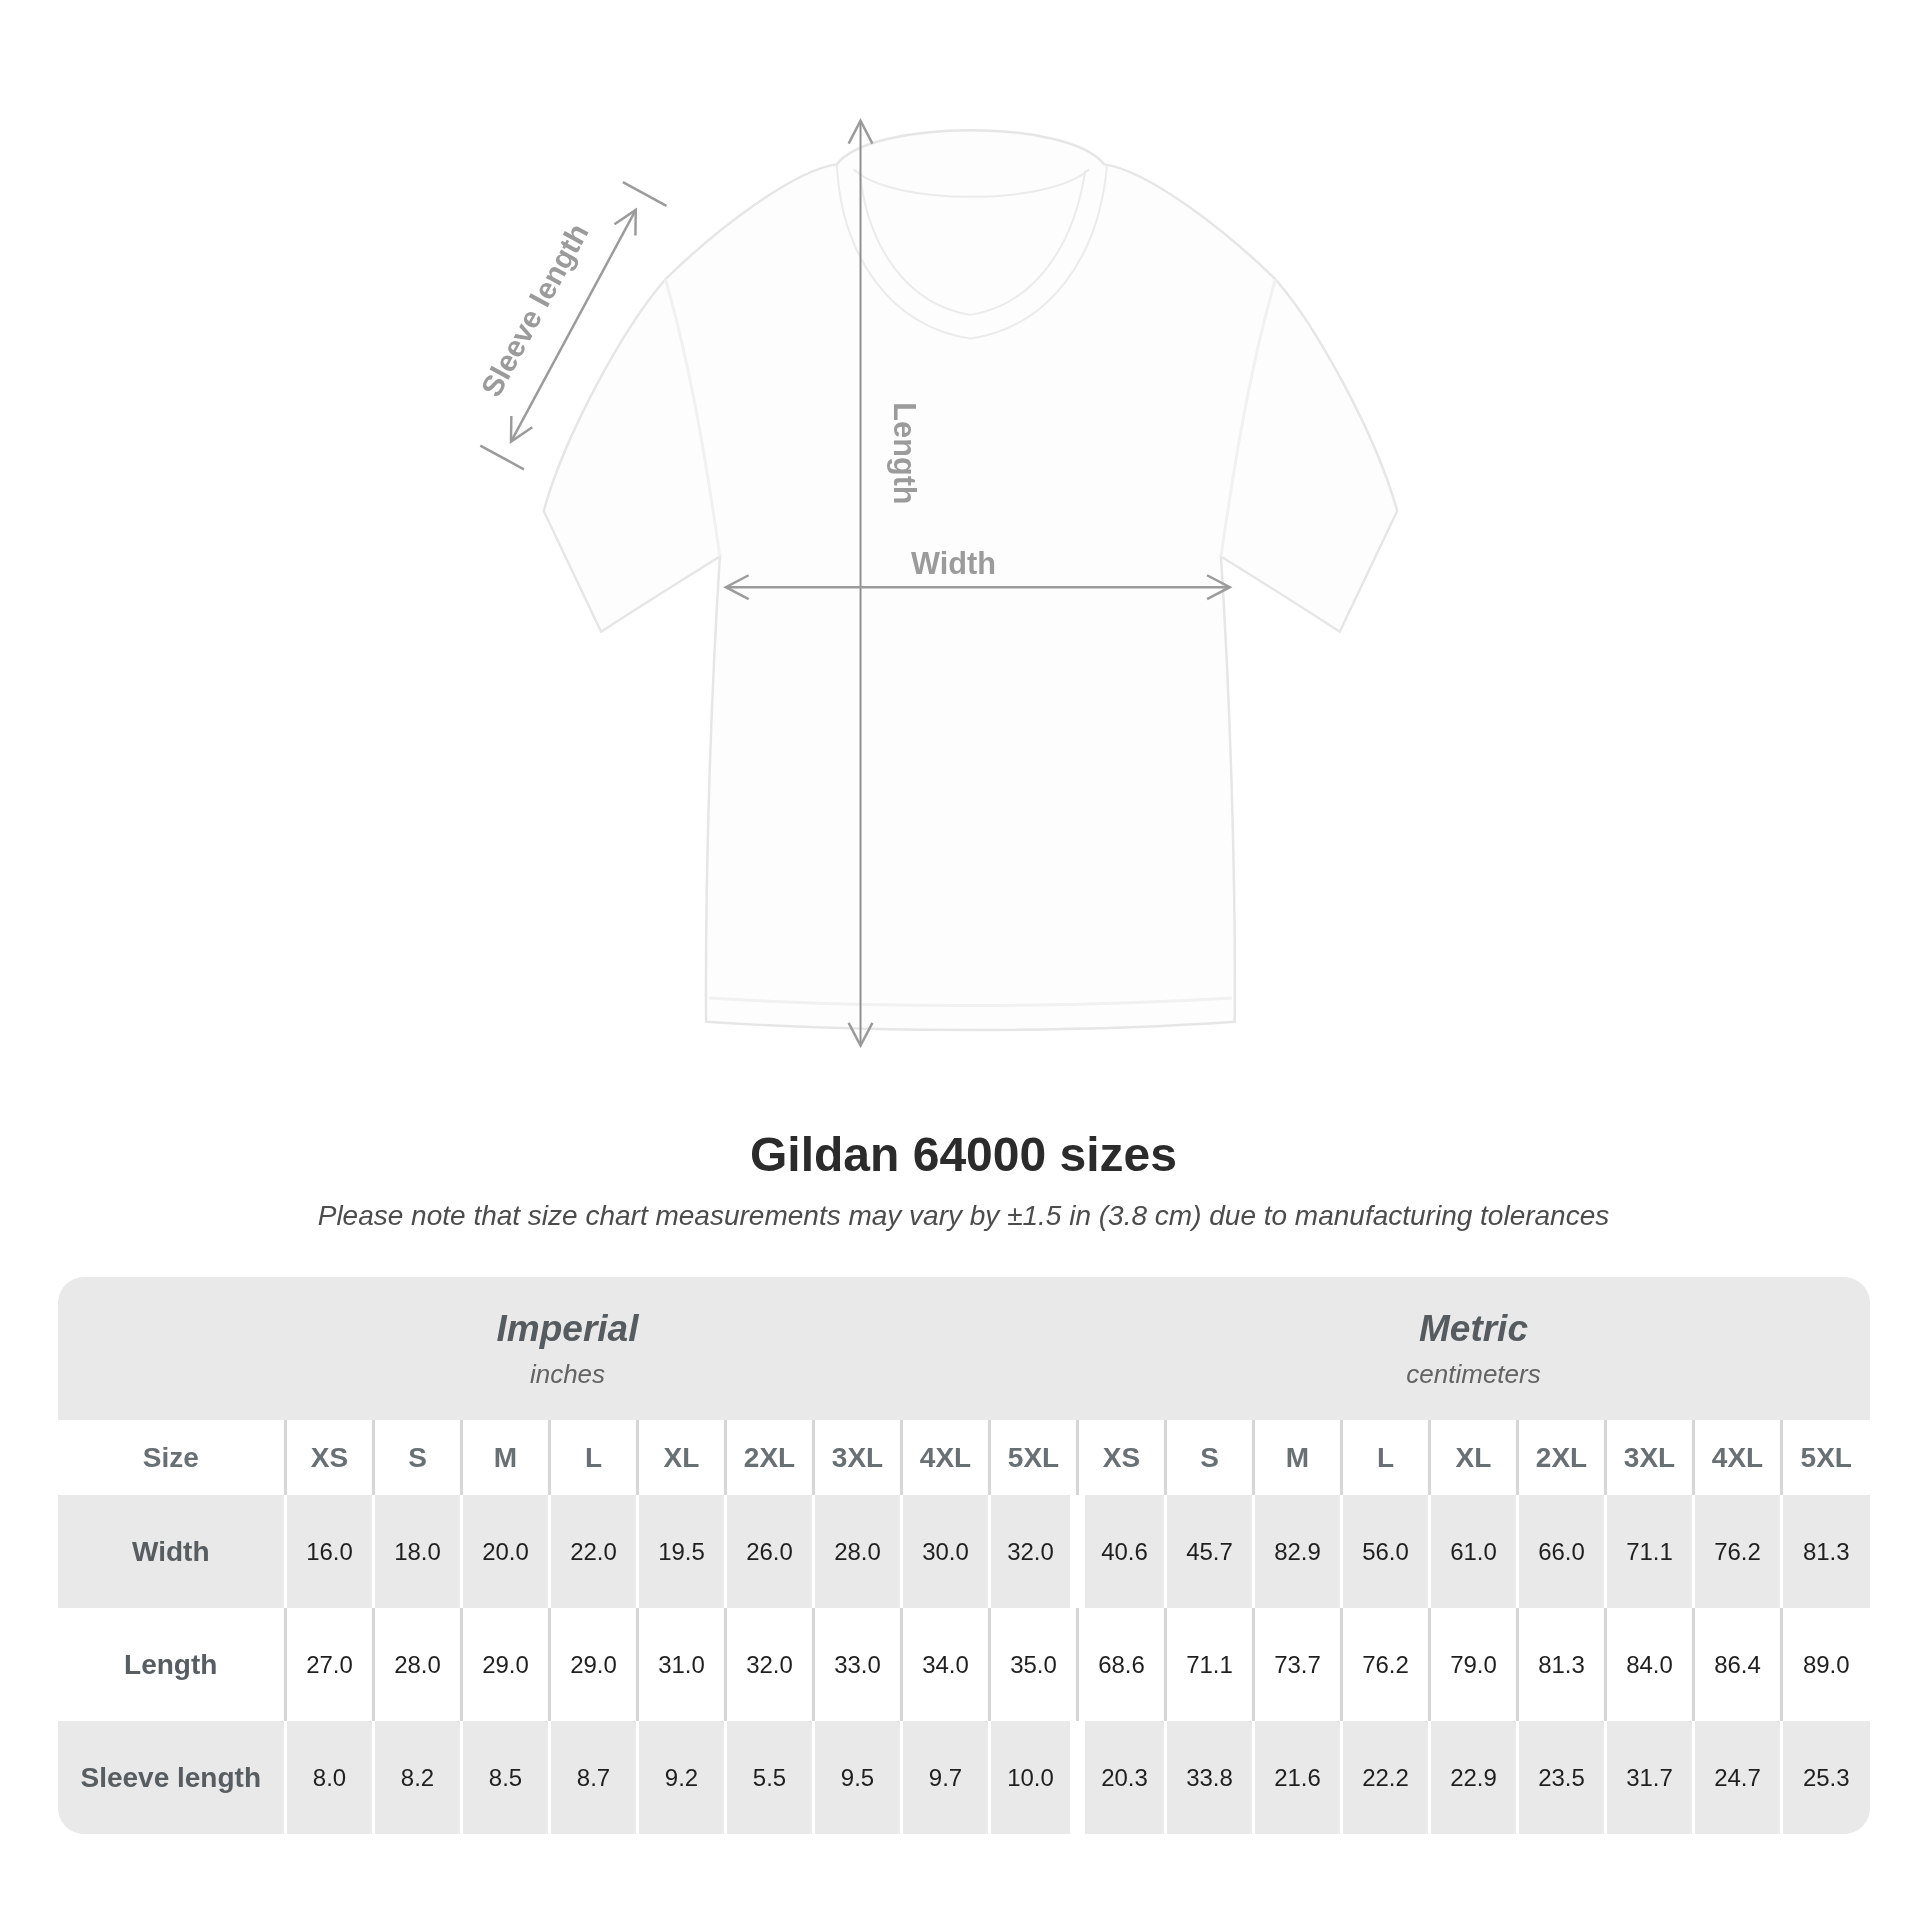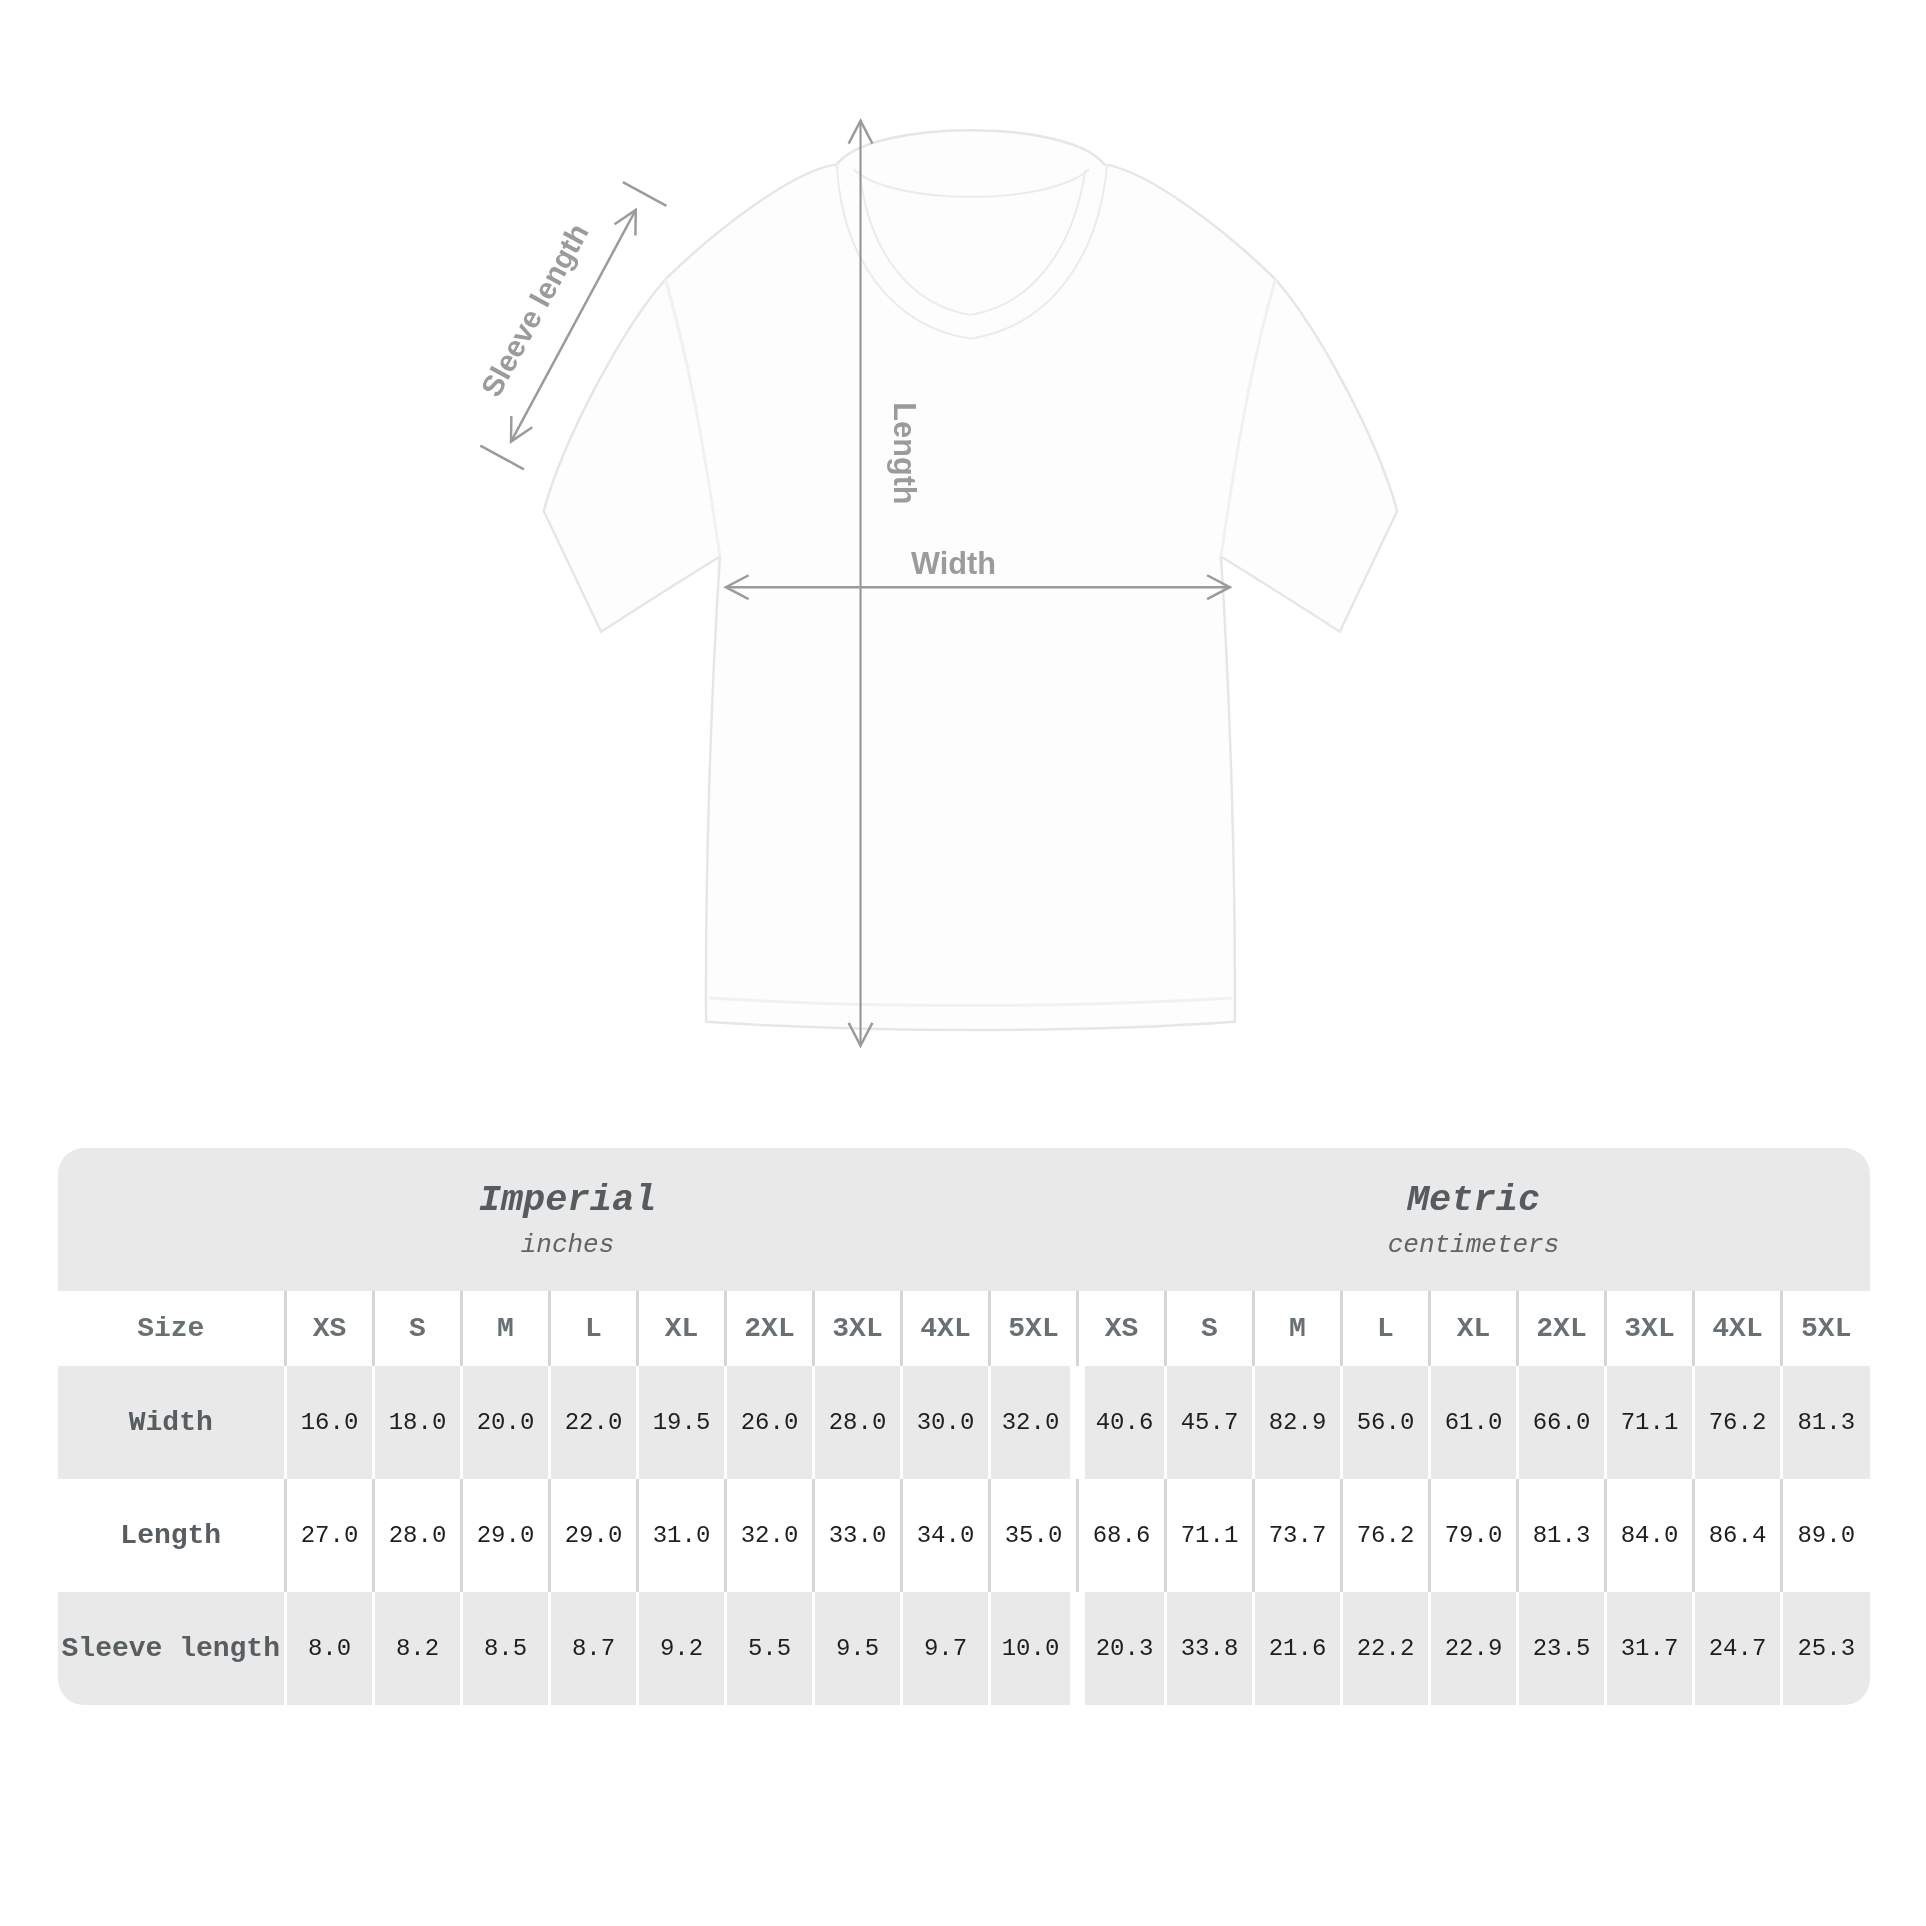--- a/index.html
+++ b/index.html
@@ -5,21 +5,21 @@
   html,body{margin:0;padding:0;background:#fff;}
   .page{position:relative;width:1927px;height:1927px;background:#fff;overflow:hidden;
         font-family:"Liberation Sans",sans-serif;}
   .figure{position:relative;width:1927px;height:1104px;}
   .figure svg{display:block;width:1927px;height:1104px;}
 
   .title-block{text-align:center;}
   .title-block h1{margin:22px 0 0;font-size:48px;line-height:57px;font-weight:bold;color:#2b2b2b;}
   .title-block p{margin:16px 0 0;font-size:28px;line-height:34px;font-style:italic;color:#4c4c4c;}
 
-  .table-wrap{width:1812px;margin:44px auto 12px;border-radius:26px;overflow:hidden;font-family:Liberation Mono, monospace;}
+  .table-wrap{width:1812px;margin:44px auto 12px;border-radius:26px;overflow:hidden;}
   table.sizechart{width:100%;border-collapse:collapse;table-layout:fixed;}
   table.sizechart th,table.sizechart td{text-align:center;vertical-align:middle;padding:0;}
 
   tr.band th{background:#e9e9e9;height:143px;}
   .uni{font-size:37px;font-weight:bold;font-style:italic;color:#555b5e;}
   .unisub{margin-top:9px;font-size:26px;font-style:italic;color:#636363;font-weight:normal;}
 
   tr.sizes th{height:75px;background:#ffffff;font-size:28px;font-weight:bold;color:#697074;}
   tr.datarow{height:113px;}
   tr.datarow th{font-size:28px;font-weight:bold;color:#575d60;}
@@ -87,20 +87,24 @@
         <text class="annt" x="903" y="458" text-anchor="middle" transform="rotate(90 903 458)">Length</text>
       </g>
 
       <g>
         <line class="ann" x1="733" y1="593" x2="1242" y2="593" marker-start="url(#arrow)" marker-end="url(#arrow)"></line>
         <text class="annt" x="963" y="580" text-anchor="middle">Width</text>
       </g>
     </svg>
   </div>
 
+  <div class="title-block">
+    <h1>Gildan 64000 sizes</h1>
+    <p>Please note that size chart measurements may vary by ±1.5 in (3.8 cm) due to manufacturing tolerances</p>
+  </div>
 
   <div class="table-wrap">
     <table class="sizechart">
       <colgroup>
         <col style="width:228px">
         <col span="18">
       </colgroup>
       <tbody>
         <tr class="band">
           <th colspan="10">

